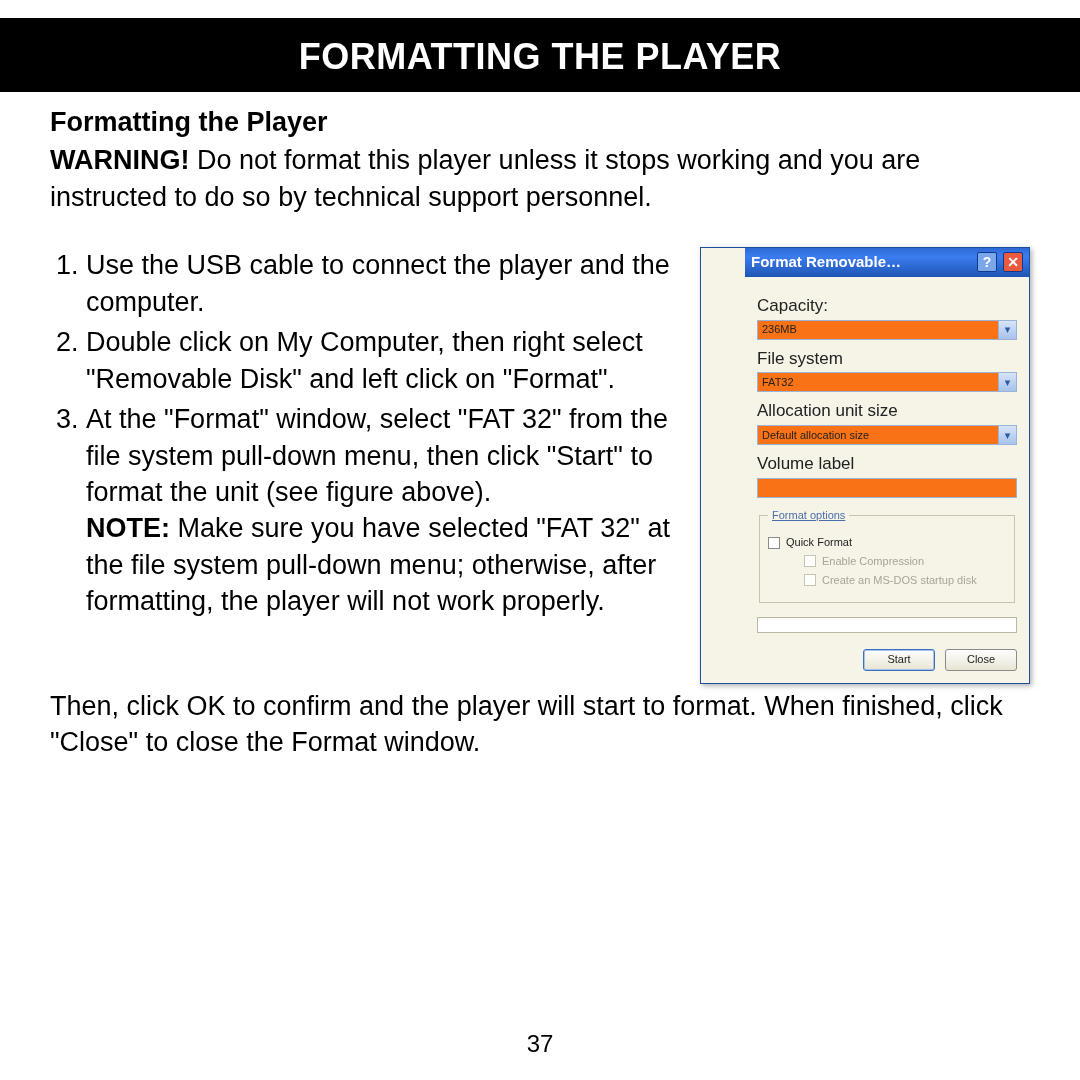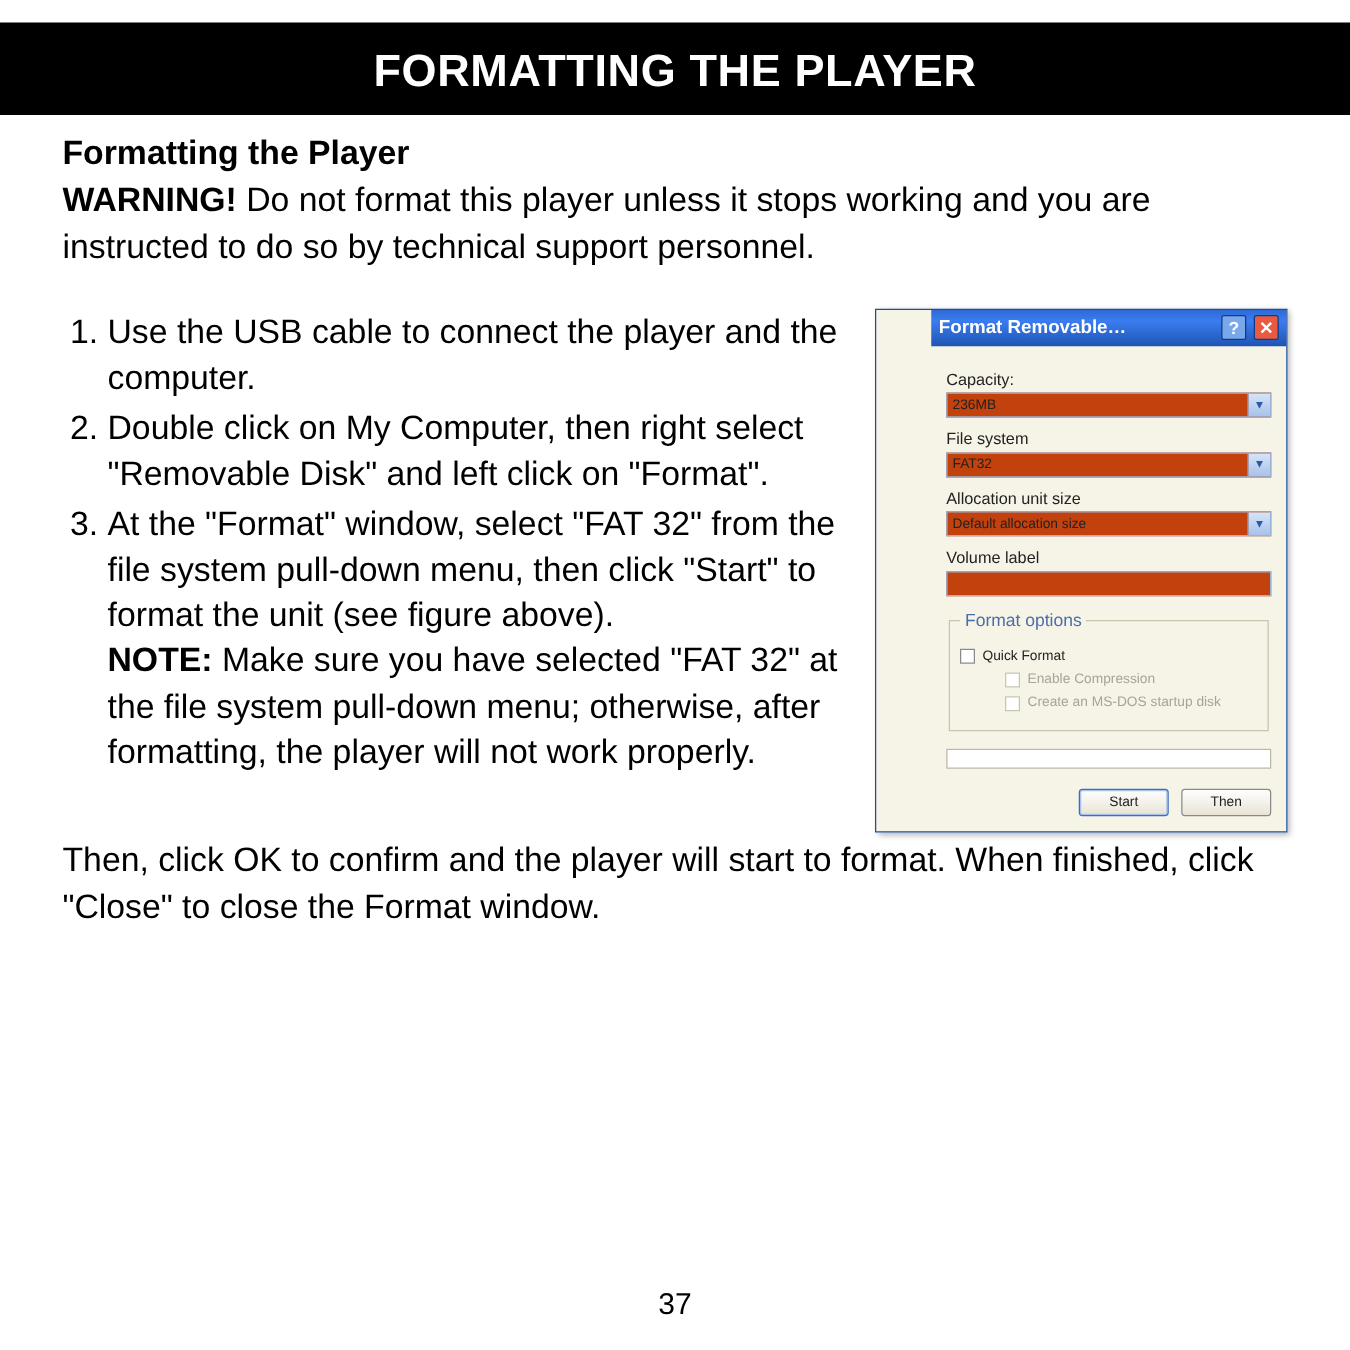--- a/index.html
+++ b/index.html
@@ -81,25 +81,25 @@
     align-items: center;
     justify-content: center;
     font-weight: bold;
     font-size: 14px;
     line-height: 1;
     border-radius: 2px;
   }
   .xp-help-btn { background: #7aa7ea; color: #fff; }
   .xp-close-btn { background: #e95a3f; color: #fff; }
   .xp-body { padding: 10px 12px 12px 12px; color: #222; }
-  .xp-label { display:block; margin: 8px 0 2px 0; font-size: 13px; }
+  .xp-label { display:block; margin: 8px 0 2px 0; font-size: 17px; }
   .xp-select, .xp-input {
     width: 100%;
     border: 1px solid #9bb3d6;
-    background: #c2410c;
+    background: #f97316;
     height: 20px;
     position: relative;
     font-size: 11px;
     padding: 2px 20px 2px 4px;
     display: flex;
     align-items: center;
   }
   .xp-select .arrow {
     position: absolute; right: 0; top: 0; bottom: 0;
     width: 18px;
@@ -108,22 +108,23 @@
     display: flex; align-items: center; justify-content: center;
     color: #2b5ba8;
   }
   .xp-fieldset {
     border: 1px solid #c9c4b0;
     margin-top: 10px;
     padding: 8px 8px 10px 8px;
   }
   .xp-fieldset legend {
     color: #496ea9;
-    font-size: 14px;
+    font-size: 11px;
     padding: 0 4px;
+    text-decoration: underline;
   }
   .xp-check-row {
     display: flex; align-items: center; gap: 6px;
     font-size: 11px; margin: 4px 0;
   }
   .xp-checkbox {
     width: 12px; height: 12px; border: 1px solid #8a8a8a; background:#fff;
   }
   .xp-check-row.disabled { color: #a8a497; margin-left: 36px; }
   .xp-check-row.disabled .xp-checkbox { border-color: #c9c4b0; }
@@ -217,21 +218,21 @@
           </div>
         </fieldset>
 
         <div class="xp-progress"></div>
 
         <div class="xp-button-row">
           <span class="xp-btn default">
               <span>Start</span>
             </span>
           <span class="xp-btn">
-              <span>Then</span>
+              <span>Close</span>
             </span>
         </div>
       </div>
     </div>
   </div>
 
   <div style="margin-top:4px;">Then, click OK to confirm and the player will start to format. When finished, click "Close" to close the Format window.</div>
 </div>
 
 <div class="page-num">37</div>

